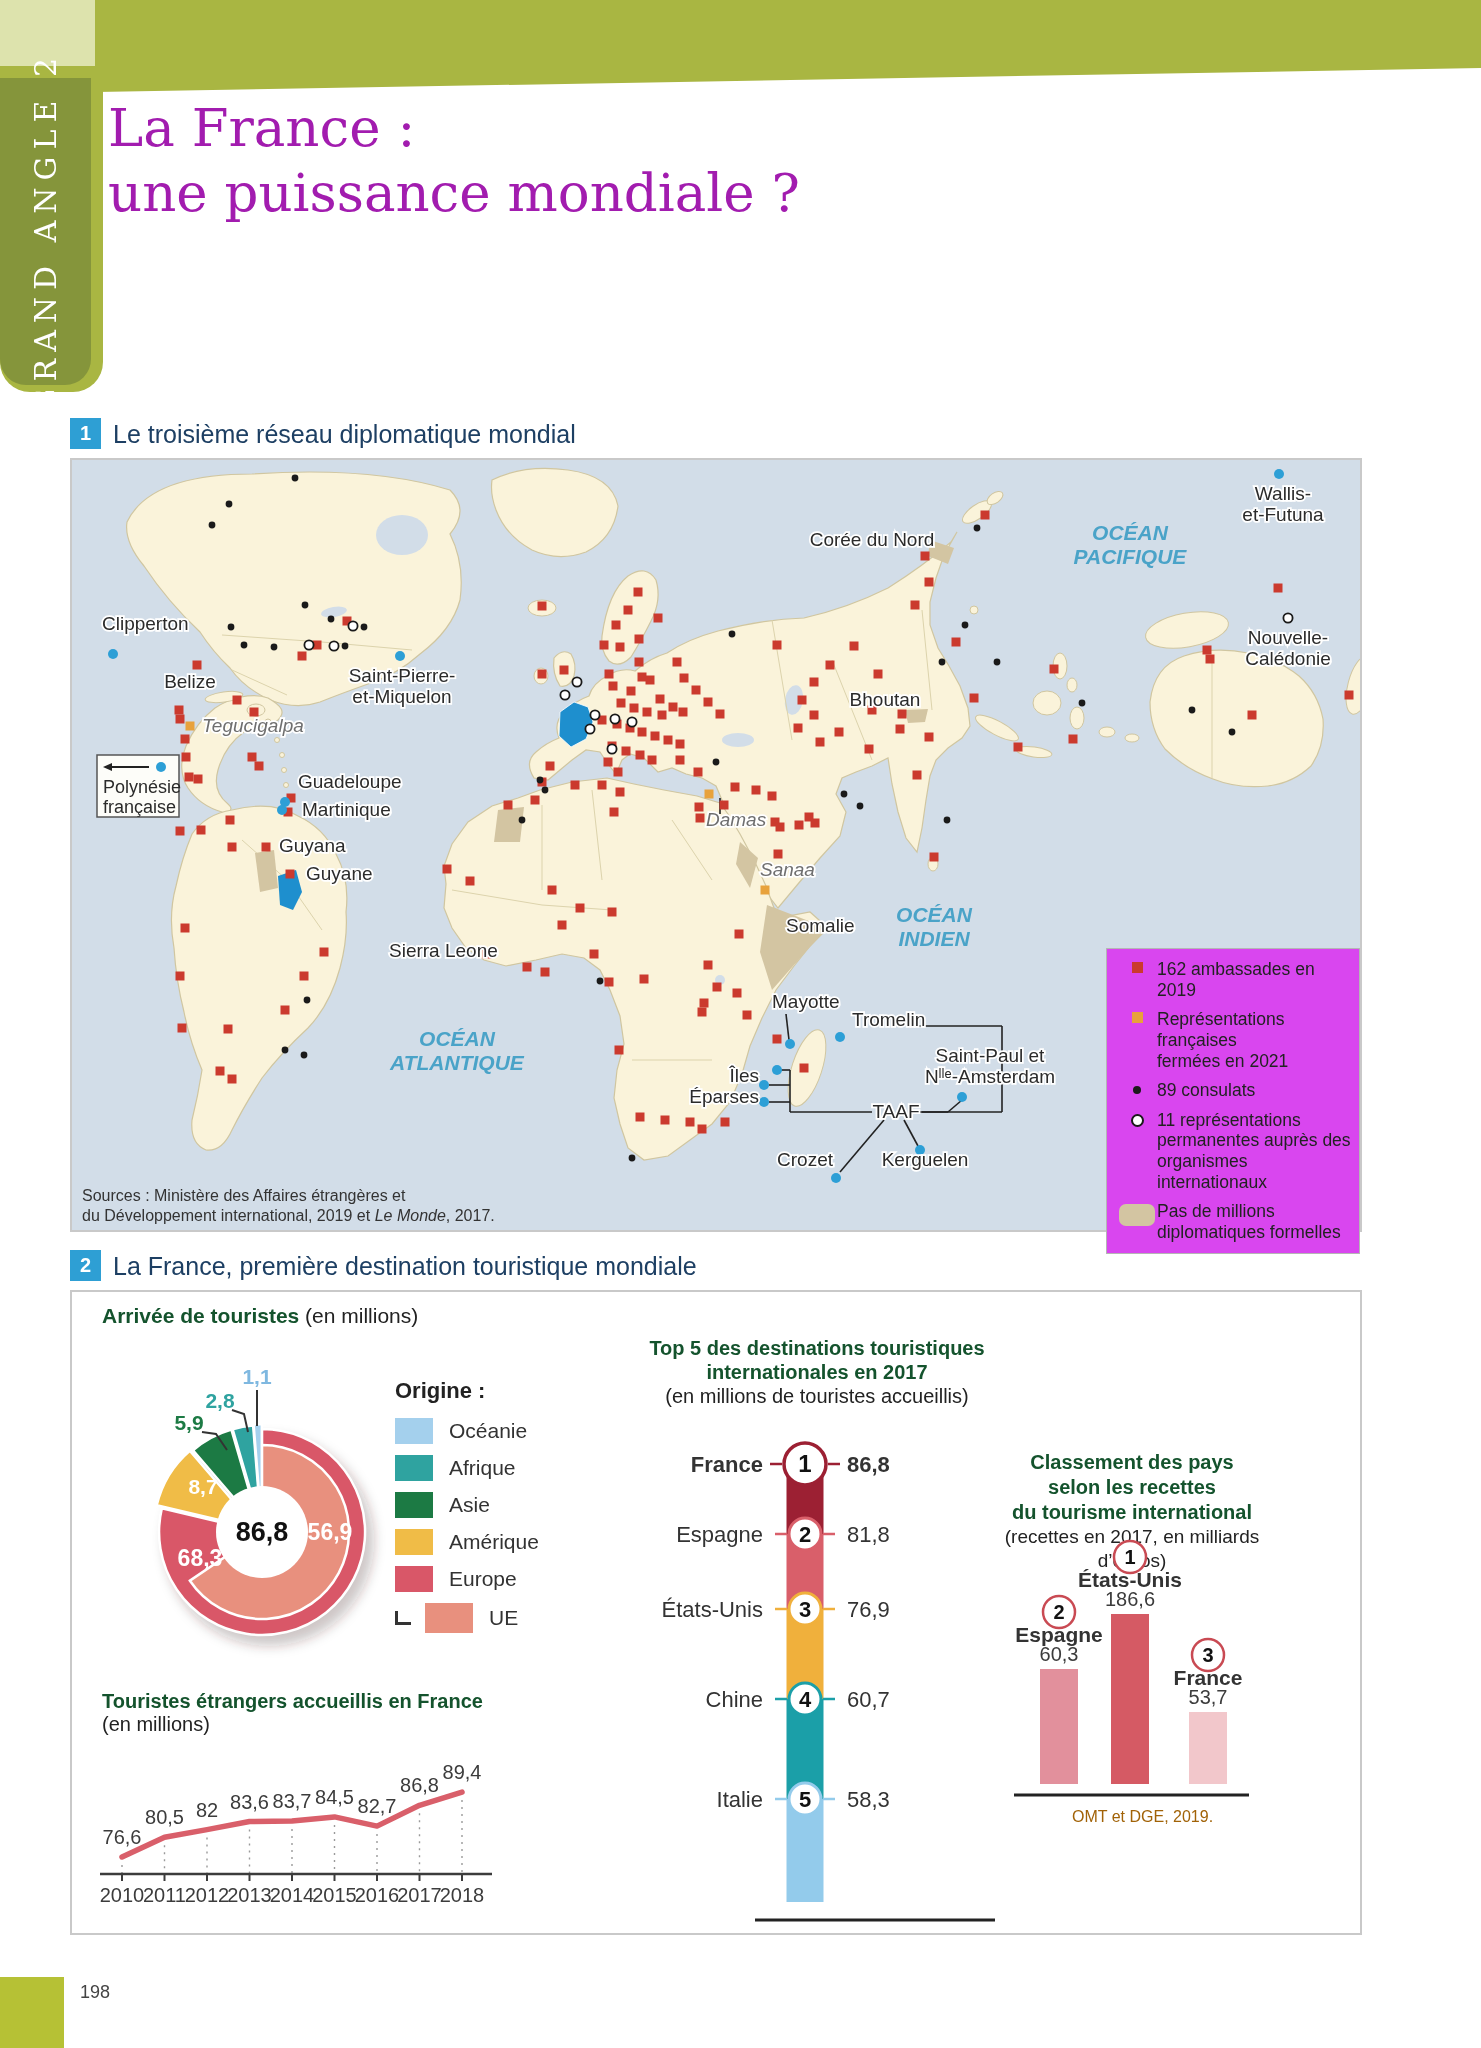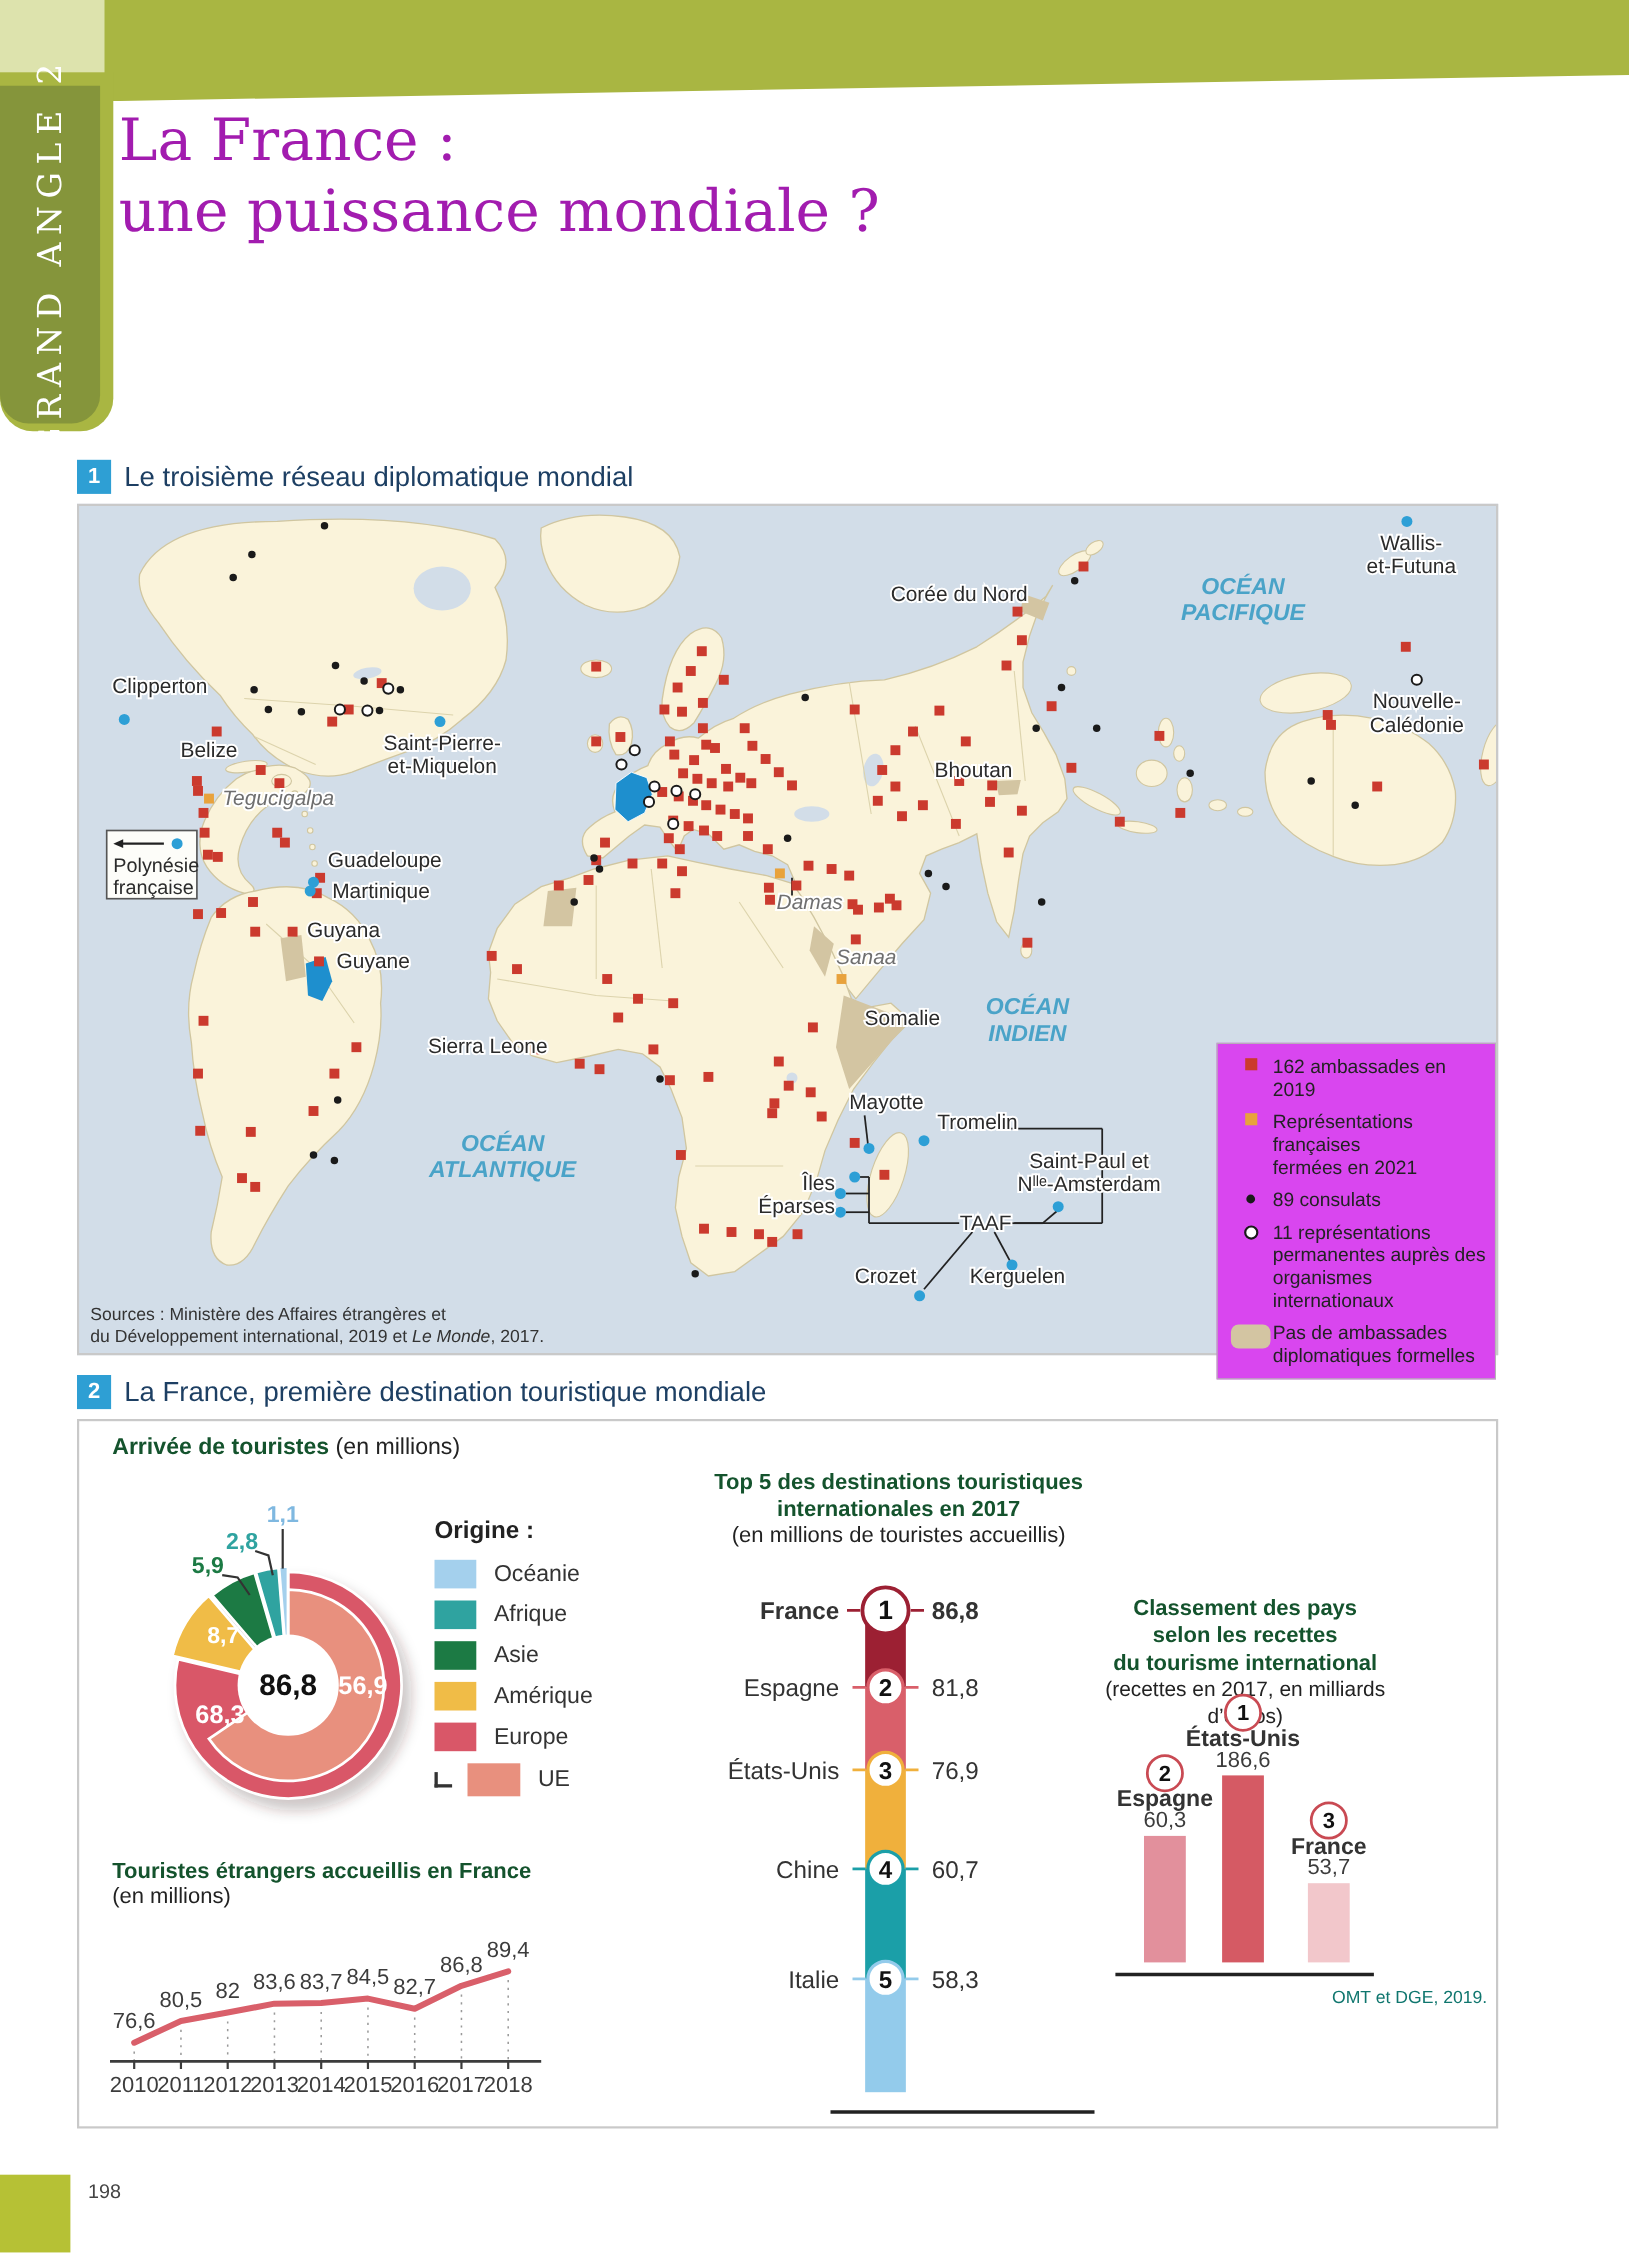--- a/index.html
+++ b/index.html
@@ -42,21 +42,21 @@
   .origin{left:323px;top:86px;width:270px;}
   .origin-title{font-weight:bold;font-size:22px;color:#222;margin-bottom:14px;}
   .o-row{display:flex;align-items:center;margin-bottom:11px;}
   .o-swatch{width:38px;height:26px;margin-right:16px;flex:0 0 38px;}
   .o-label{font-size:21px;color:#333;}
   .o-sub{margin-left:6px;}
   .corner{width:13px;height:11px;border-left:3px solid #333;border-bottom:3px solid #333;margin-right:8px;}
   .lc-title{left:30px;top:398px;font-size:20px;color:#222;}
   .t5-title{left:565px;top:44px;width:360px;text-align:center;color:#222;font-size:20px;line-height:1.2;}
   .rec-title{left:898px;top:158px;width:324px;text-align:center;color:#222;font-size:20px;line-height:1.25;}
-  .rec-source{left:1000px;top:516px;width:280px;text-align:right;font-size:16px;color:#0f766e;}
+  .rec-source{left:1000px;top:516px;width:280px;text-align:left;font-size:16px;color:#a16207;}
   .sources{left:10px;top:726px;font-size:16px;color:#333;line-height:1.25;}
   .footer-square{left:0;top:1977px;width:64px;height:71px;background:#b6c135;}
   .page-num{left:80px;top:1982px;font-size:18px;color:#444;}
   svg text{font-family:"Liberation Sans",sans-serif;}
 </style>
 </head>
 <body>
 
 <div class="page">
 
@@ -435,21 +435,21 @@
             <div>11 représentations</div>
             <div>permanentes auprès des</div>
             <div>organismes internationaux</div>
           </div>
         </div>
         <div class="leg-row">
           <div class="leg-marker">
             <div class="m-none"></div>
           </div>
           <div class="leg-text">
-            <div>Pas de ambassades</div>
+            <div>Pas de millions</div>
             <div>diplomatiques formelles</div>
           </div>
         </div>
       </div>
     <div class="abs sources">
       <div><span>Sources : Ministère des Affaires étrangères et</span></div>
       <div><span>du Développement international, 2019 et </span><i>Le Monde</i><span>, 2017.</span></div>
     </div>
   </div>
 

